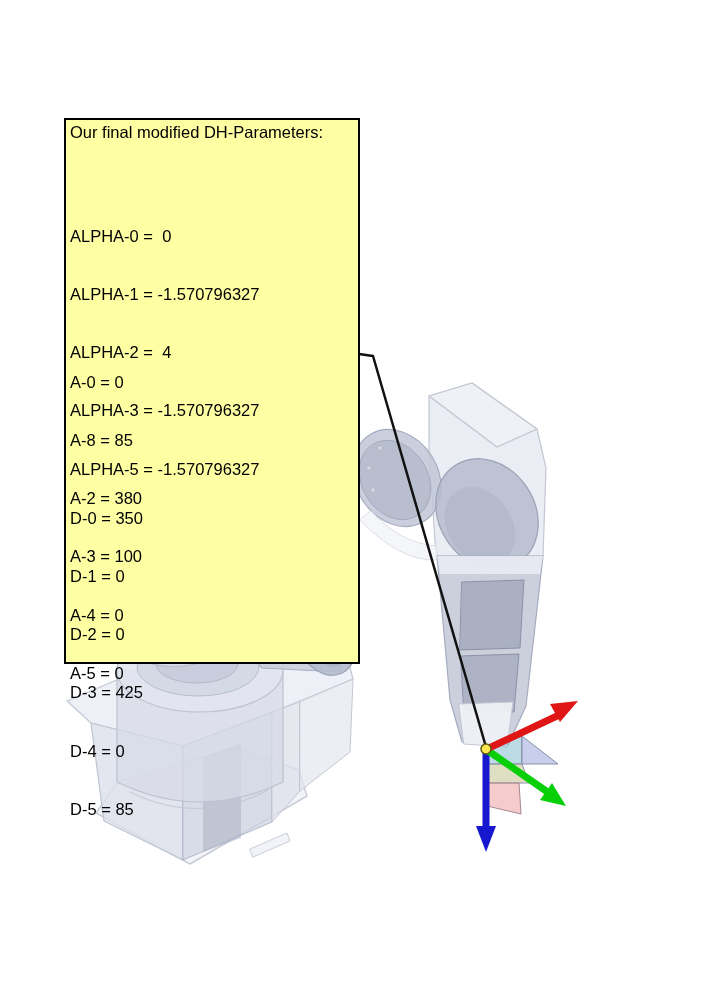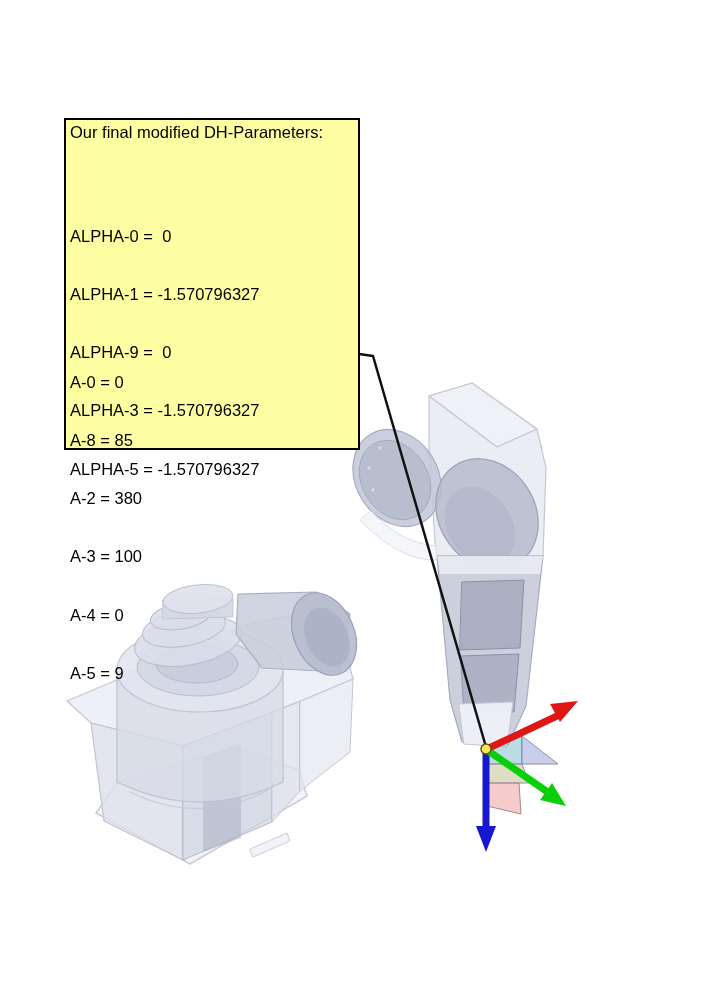--- a/index.html
+++ b/index.html
@@ -2,21 +2,21 @@
 <html><head>
 <meta charset="utf-8">
 <style>
   html,body{margin:0;padding:0;background:#ffffff;}
   .stage{
     position:relative;width:702px;height:1000px;background:#ffffff;overflow:hidden;
     font-family:"Liberation Sans", sans-serif;color:#000;
   }
   .scene-svg{position:absolute;left:0;top:0;}
   .note{
-    position:absolute;left:64px;top:118px;width:296px;height:332px;
+    position:absolute;left:64px;top:118px;width:296px;height:546px;
     background:#FEFFA3;border:2px solid #000;box-sizing:border-box;
     font-size:16.5px;line-height:19.4px;white-space:pre;
   }
   .note .blk{position:absolute;left:4px;right:2px;}
   .note .title{top:3px;}
   .note .alpha{top:68px;}
   .note .a-blk{top:214px;}
   .note .d-blk{top:350px;}
 </style>
 </head>
@@ -111,29 +111,37 @@
       <circle cx="486" cy="749" r="5" fill="#FFE84D" stroke="#5A5A12" stroke-width="1.5"></circle>
     </g>
   </svg>
 
   <div class="note">
     <div class="blk title">Our final modified DH-Parameters:</div>
 
     <div class="blk alpha">
       <div>ALPHA-0 =  0</div>
       <div>ALPHA-1 = -1.570796327</div>
-      <div>ALPHA-9 =  0</div>
+      <div>ALPHA-2 =  4</div>
       <div>ALPHA-3 = -1.570796327</div>
       <div>ALPHA-5 = -1.570796327</div>
     </div>
 
     <div class="blk a-blk">
       <div>A-0 = 0</div>
       <div>A-8 = 85</div>
       <div>A-2 = 380</div>
       <div>A-3 = 100</div>
       <div>A-4 = 0</div>
-      <div>A-5 = 9</div>
+      <div>A-5 = 0</div>
     </div>
 
+    <div class="blk d-blk">
+      <div>D-0 = 350</div>
+      <div>D-1 = 0</div>
+      <div>D-2 = 0</div>
+      <div>D-3 = 425</div>
+      <div>D-4 = 0</div>
+      <div>D-5 = 85</div>
+    </div>
   </div>
 
 </div>
 
 </body></html>

